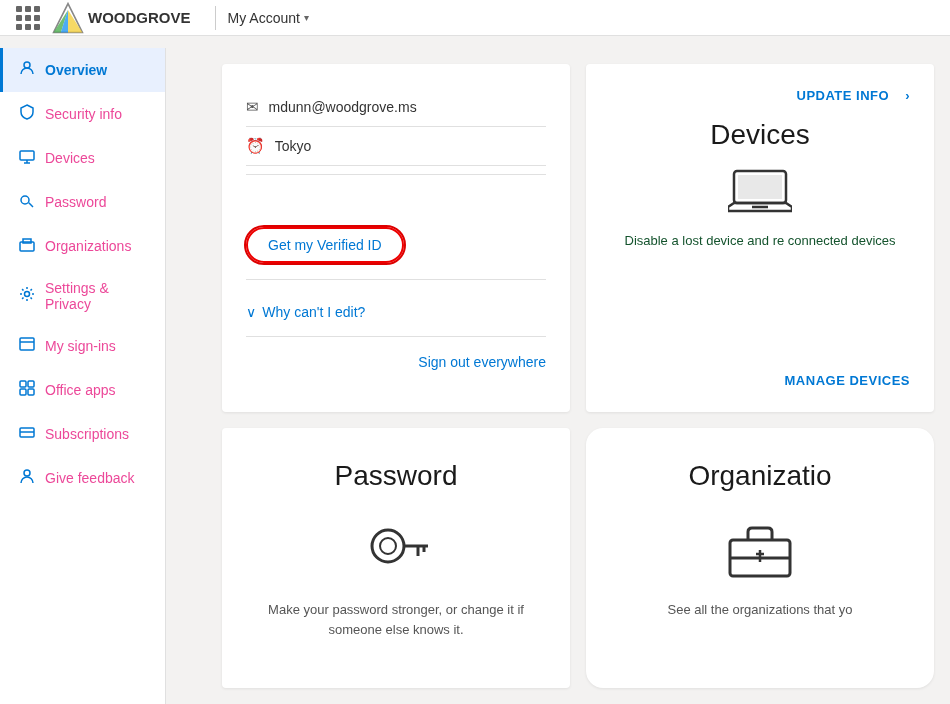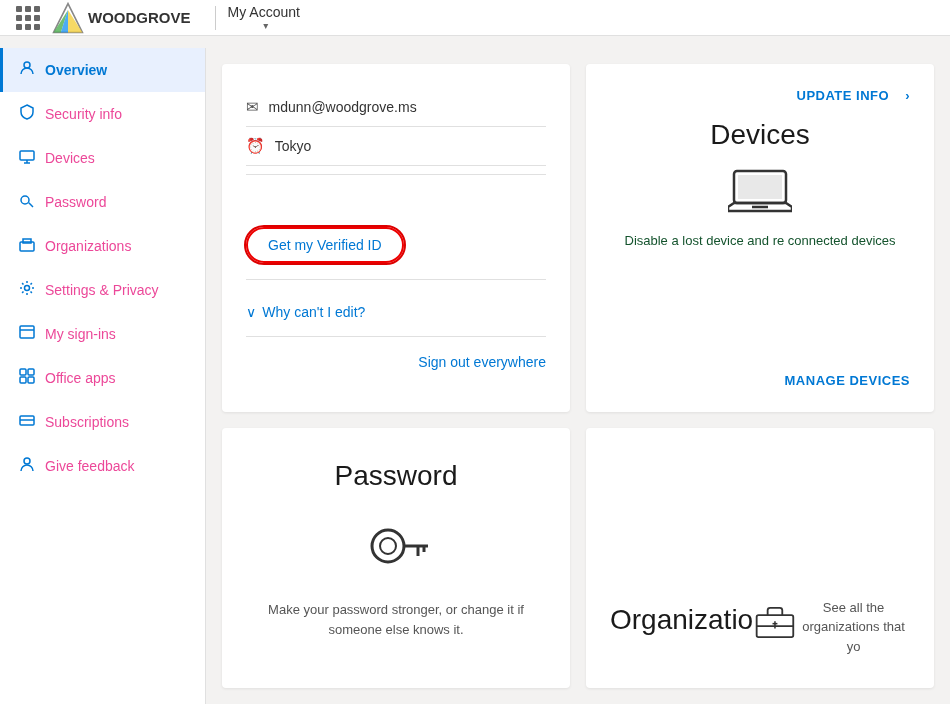--- a/index.html
+++ b/index.html
@@ -43,34 +43,33 @@
       height: 24px;
       background: #ccc;
       margin: 0 12px;
     }
     .topbar-account {
       display: flex;
       align-items: center;
       font-size: 14px;
       color: #333;
       cursor: pointer;
-      flex-direction: column;
     }
     .topbar-account .chevron {
       margin-left: 4px;
       font-size: 10px;
       color: #666;
     }
 
     
     .sidebar {
       position: fixed;
       top: 48px;
       left: 0;
-      width: 206px;
+      width: 166px;
       height: calc(704px - 48px);
       background: #fff;
       border-right: 1px solid #e0e0e0;
       overflow-y: auto;
     }
     .sidebar-item {
       display: flex;
       align-items: center;
       padding: 12px 16px;
       cursor: pointer;
@@ -255,23 +254,24 @@
       text-align: center;
       margin-top: 16px;
       line-height: 1.5;
     }
 
     
     .org-card {
       grid-column: 2;
       grid-row: 2;
       display: flex;
-      flex-direction: row;
-      align-items: flex-end;
+      flex-direction: column;
+      align-items: center;
       padding: 32px 24px;
+      border-radius: 17px;
     }
     .org-card h2 {
       font-size: 28px;
       font-weight: 300;
       color: #1a1a1a;
       margin-bottom: 20px;
     }
     .org-card p {
       font-size: 13px;
       color: #555;

